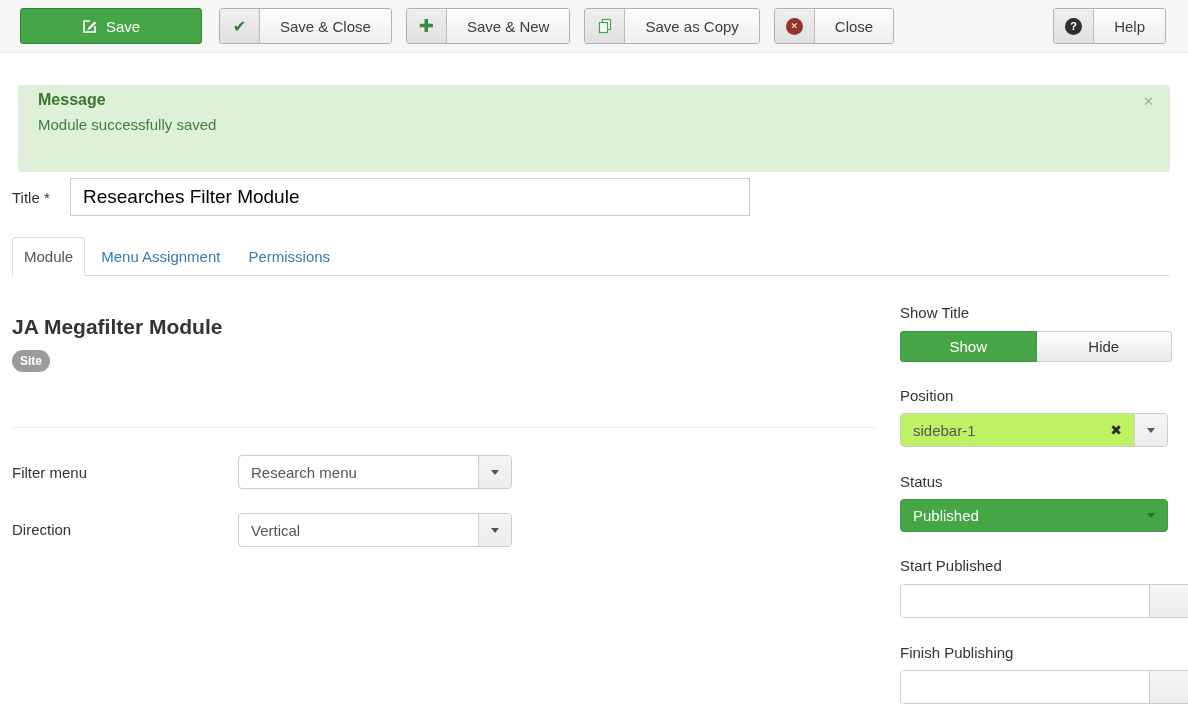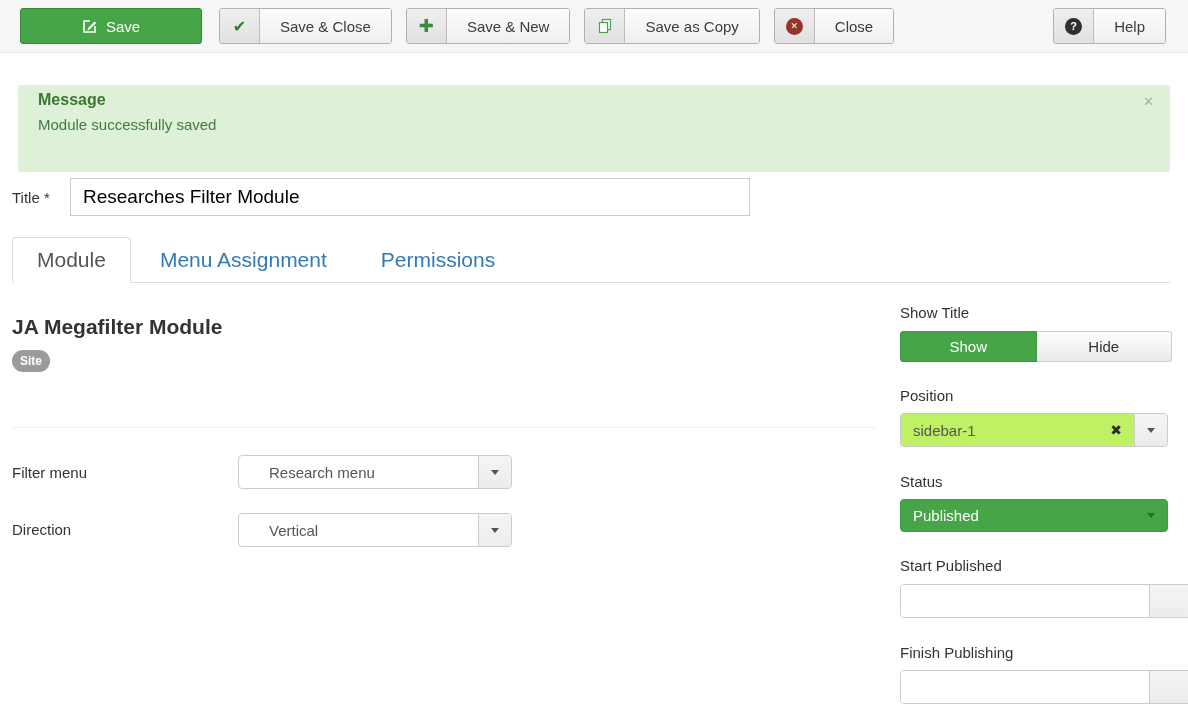--- a/index.html
+++ b/index.html
@@ -37,35 +37,35 @@
 
   
   .title-label { position:absolute; left:12px; top:189px; font-size:15px; color:#333; }
   .title-input { position:absolute; left:70px; top:178px; width:680px; height:38px;
                  border:1px solid #ccc; border-radius:0; padding:0 12px; font-size:19px; color:#000000;
                  font-family:"Liberation Sans","DejaVu Sans",sans-serif; outline:none; }
 
   
   .tabs { position:absolute; left:12px; right:18px; top:237px; display:flex; align-items:flex-end;
           border-bottom:1px solid #ddd; }
-  .tab { font-size:21px; padding:10px 24px; margin-bottom:-1px; cursor:pointer; white-space:nowrap; }
+  .tab { font-size:15px; padding:10px 11px; margin-bottom:-1px; cursor:pointer; white-space:nowrap; }
   .tab.active { background:#fff; color:#555; border:1px solid #ddd; border-bottom:1px solid #fff;
                 border-radius:4px 4px 0 0; }
   .tab.link { color:#337ab7; border:1px solid transparent; margin-left:4px;text-align:center; }
 
   
   .main-heading { position:absolute; left:12px; top:315px; font-size:21px; font-weight:bold; color:#333; }
   .site-badge { position:absolute; left:12px; top:350px; background:#9b9b9b; color:#fff; font-size:12px;
                 font-weight:bold; padding:4px 8px; border-radius:11px; }
   .module-desc { position:absolute; left:12px; top:388px; width:864px; font-size:15px; color:#333; }
   .divider { position:absolute; left:12px; top:427px; width:864px; border-top:1px solid #eee; }
 
   .field-label { position:absolute; left:12px; font-size:15px; color:#333; }
   .select-ctl { position:absolute; left:238px; width:274px; height:34px; border:1px solid #ccc;
-                border-radius:4px; display:flex; background:#fff; cursor:pointer; overflow:hidden;padding-left:18px; }
+                border-radius:4px; display:flex; background:#fff; cursor:pointer; overflow:hidden; }
   .select-ctl .val { flex:1; display:flex; align-items:center; padding-left:12px; font-size:15px; color:#555; }
   .addon { width:33px; background:linear-gradient(#f5f5f5,#ececec); border-left:1px solid #ccc;
            display:flex; align-items:center; justify-content:center; }
   .caret { width:0; height:0; border-left:4px solid transparent; border-right:4px solid transparent;
            border-top:5px solid #555; }
 
   
   .sb-label { position:absolute; left:900px; font-size:15px; color:#333; }
   .btn-group { position:absolute; left:900px; top:331px; width:272px; height:31px; display:flex;text-align:right; }
   .btn-group .opt { flex:1; display:flex; align-items:center; justify-content:center; font-size:15px;

